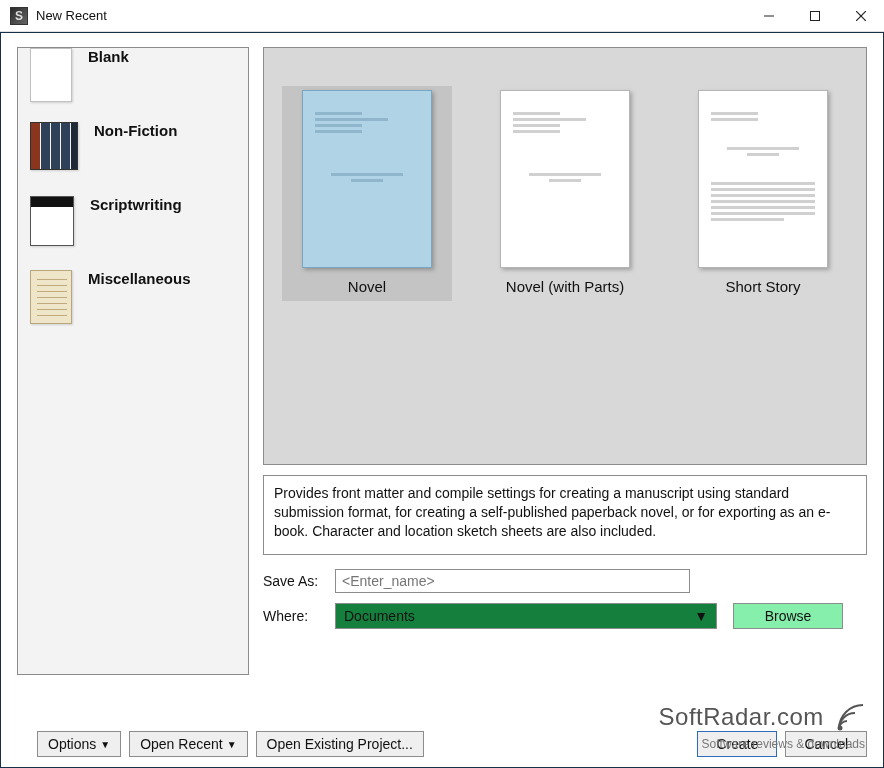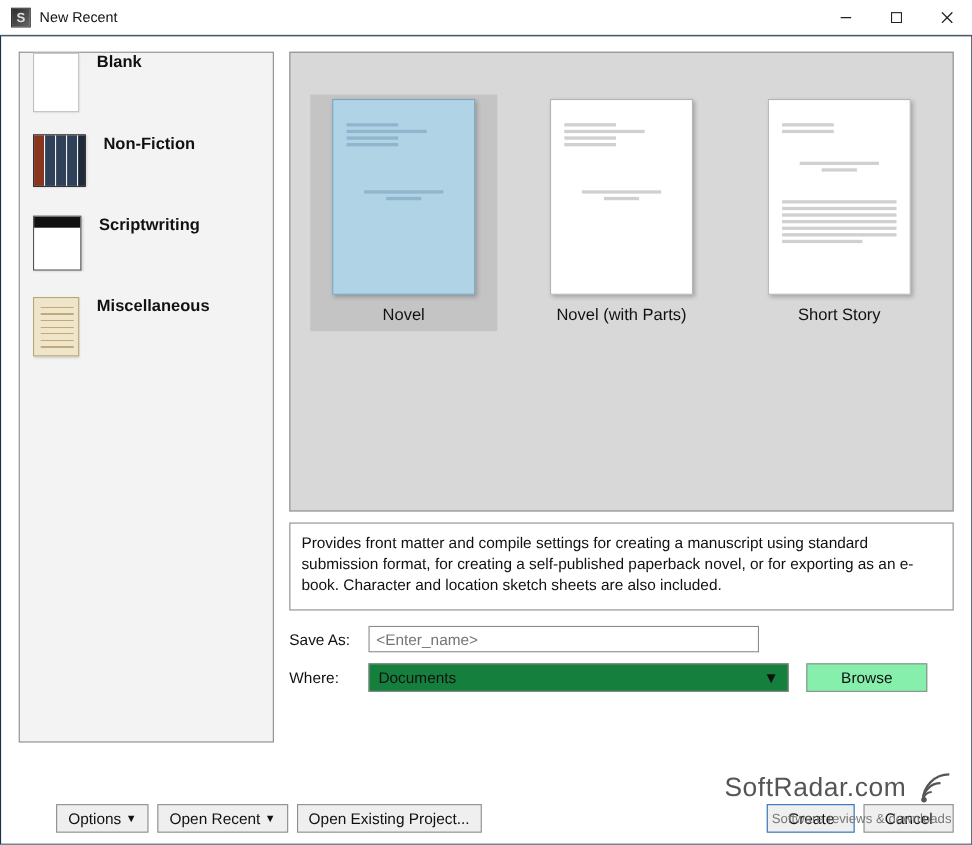--- a/index.html
+++ b/index.html
@@ -175,21 +175,21 @@
     width:110px; height:26px;
     border:1px solid #8c8c8c;
     background:#86efac;
     display:flex; align-items:center; justify-content:center;
     font-size:14px;
     margin-left:10px;
   }
 
   
   .bottom-bar {
-    position:absolute; left:30px; right:16px; bottom:10px;
+    position:absolute; left:16px; right:16px; bottom:10px;
     display:flex; gap:8px; align-items:center;padding-left:20px;
   }
   .btn {
     height:26px;
     border:1px solid #8c8c8c;
     background:#efefef;
     padding:0 10px;
     display:flex; align-items:center; gap:4px;
     font-size:14px;
   }

